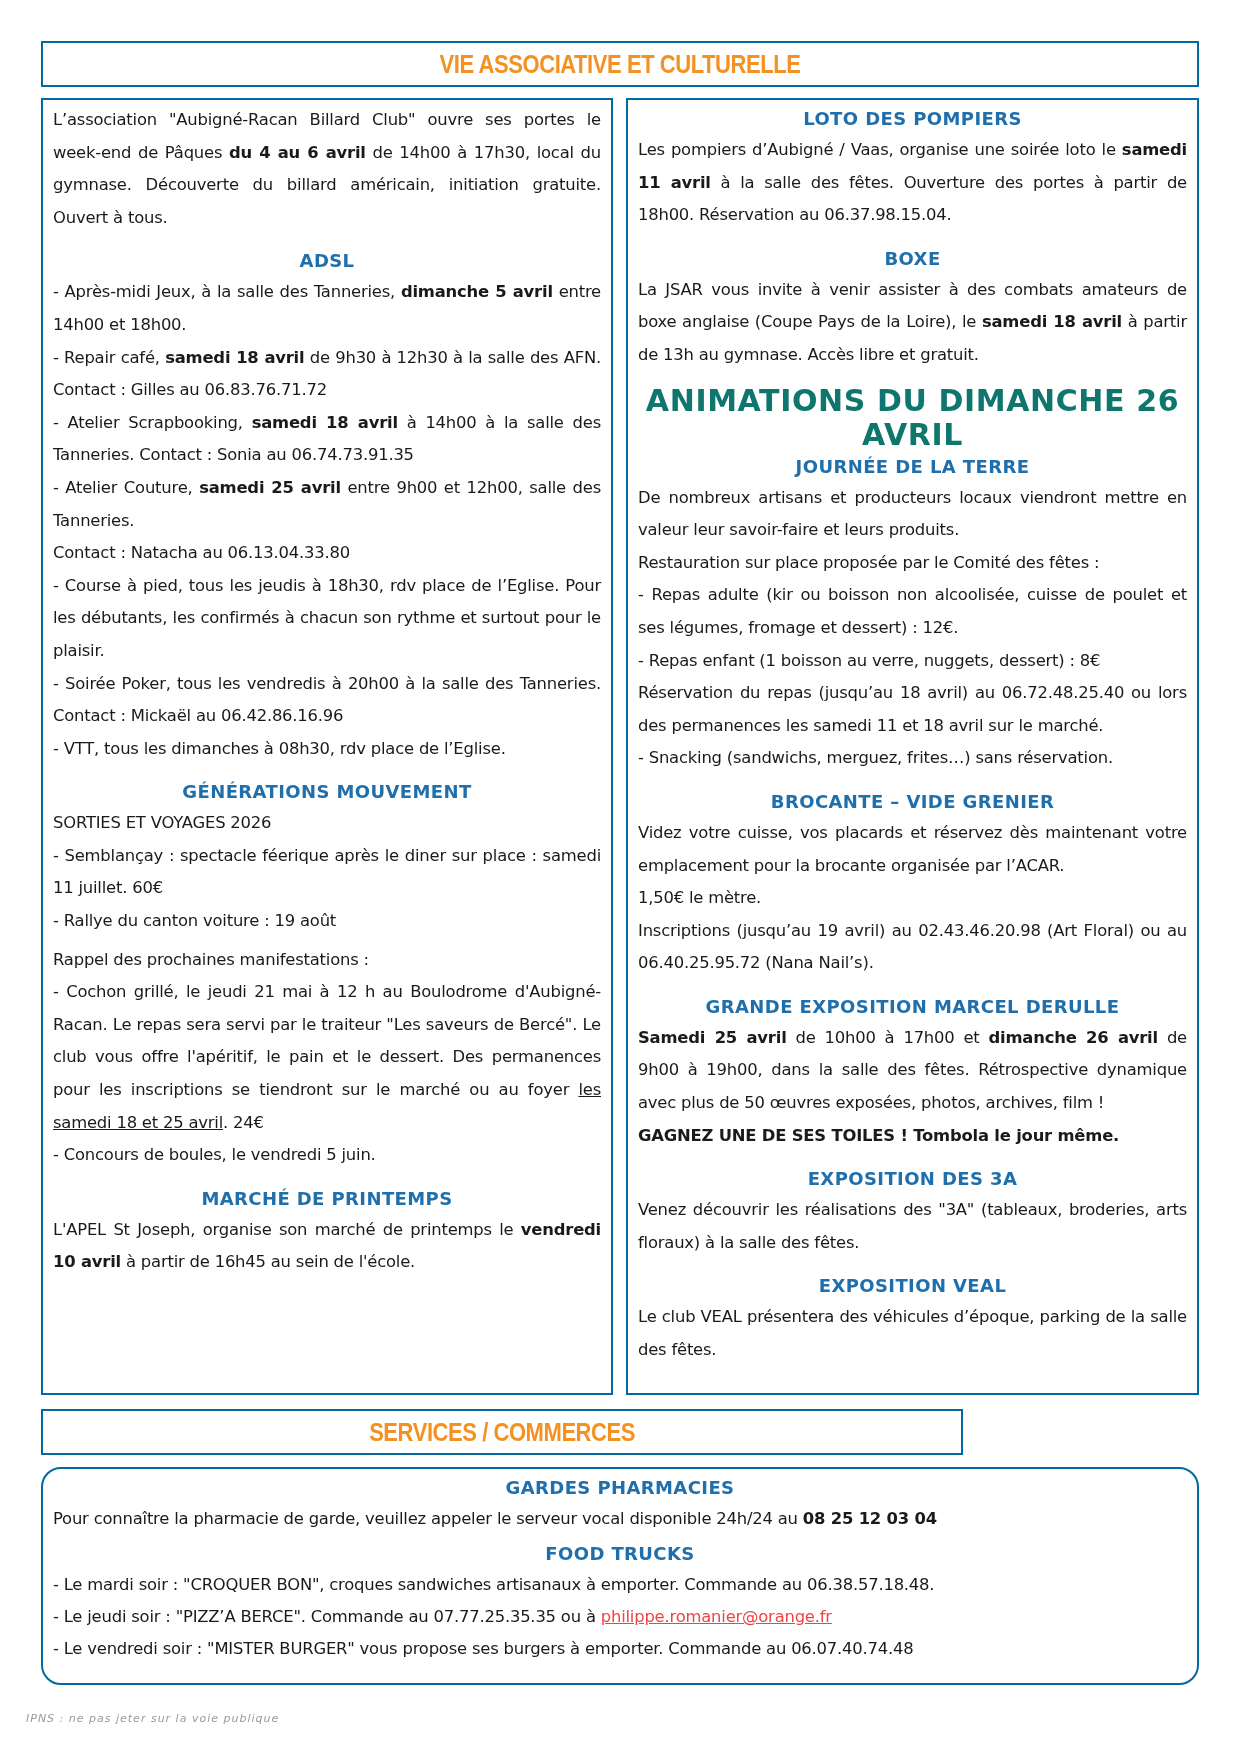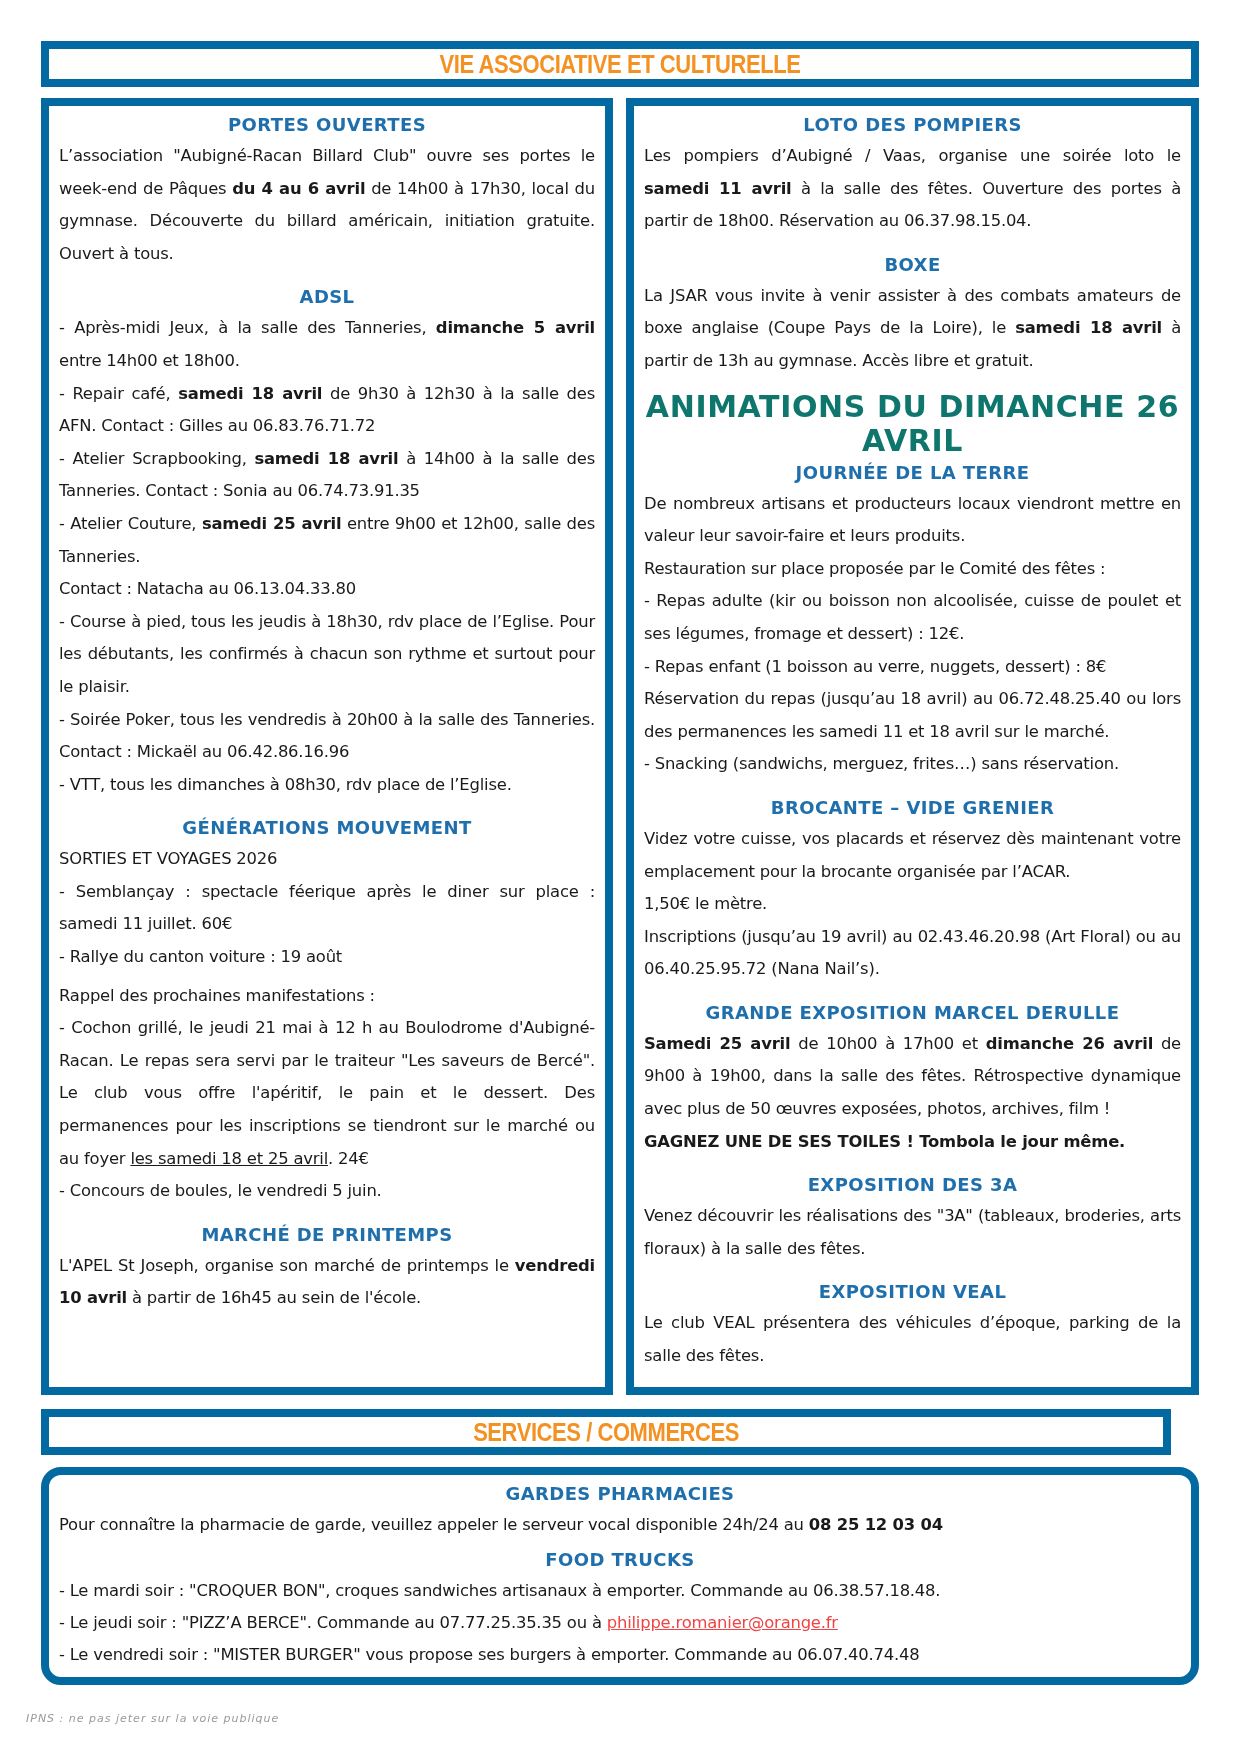--- a/index.html
+++ b/index.html
@@ -1,17 +1,17 @@
 <!DOCTYPE html>
 <html><head>
 <meta charset="utf-8">
 <style>
   html, body { margin: 0; padding: 0; background: #ffffff; }
   body { width: 1240px; height: 1754px; position: relative; font-family: "DejaVu Sans", sans-serif; color: #1a1a1a; }
-  .box { position: absolute; border: 8px solid #0369a1; box-sizing: border-box; background: #fff; }
+  .box { position: absolute; border: 2px solid #0369a1; box-sizing: border-box; background: #fff; }
   .banner { display: flex; align-items: center; justify-content: center; }
   .banner-title { color: #f39222; font-family: "Liberation Sans", sans-serif; font-weight: bold; font-size: 25px; letter-spacing: -0.5px; transform: scaleX(0.88); }
   .col { padding: 4px 10px 0 10px; }
   h2.sec { margin: 0; color: #1f6fad; font-family: "DejaVu Sans", sans-serif; font-weight: bold; font-size: 18px; text-align: center; letter-spacing: 0.4px; line-height: 30px; }
   h2.green { color: #0f766e; font-size: 30px; line-height: 34px; letter-spacing: 0.6px; }
   p.t { margin: 0; font-size: 16.4px; line-height: 32.6px; text-align: justify; letter-spacing: -0.2px; }
   p.t.left { text-align: left; }
   .gap { height: 12px; }
   b { font-weight: bold; }
   u { text-decoration: underline; }
@@ -21,21 +21,20 @@
 </style>
 </head>
 <body>
 
 <div class="box banner" style="left:41px; top:41px; width:1158px; height:46px;">
   <span class="banner-title">VIE ASSOCIATIVE ET CULTURELLE</span>
 </div>
 
 <div class="box col" style="left:41px; top:98px; width:572px; height:1297px;">
   <div>
-    <h2 class="sec">PORTES OUVERTES</h2>
     <p class="t"><span>L’association "Aubigné-Racan Billard Club" ouvre ses portes le week-end de Pâques </span><b>du 4 au 6 avril</b><span> de 14h00 à 17h30, local du gymnase. Découverte du billard américain, initiation gratuite. Ouvert à tous.</span></p>
   </div>
   <div class="gap"></div>
   <div>
     <h2 class="sec">ADSL</h2>
     <p class="t"><span>- Après-midi Jeux, à la salle des Tanneries, </span><b>dimanche 5 avril</b><span> entre 14h00 et 18h00.</span></p>
     <p class="t"><span>- Repair café, </span><b>samedi 18 avril</b><span> de 9h30 à 12h30 à la salle des AFN.  Contact : Gilles au 06.83.76.71.72</span></p>
     <p class="t"><span>- Atelier Scrapbooking, </span><b>samedi 18 avril</b><span> à 14h00 à la salle des Tanneries. Contact : Sonia au 06.74.73.91.35</span></p>
     <p class="t"><span>- Atelier Couture, </span><b>samedi 25 avril</b><span> entre 9h00 et 12h00, salle des Tanneries.</span></p>
     <p class="t left">Contact : Natacha au 06.13.04.33.80</p>
@@ -100,21 +99,21 @@
     <h2 class="sec">EXPOSITION DES 3A</h2>
     <p class="t">Venez découvrir les réalisations des "3A" (tableaux, broderies, arts floraux) à la salle des fêtes.</p>
   </div>
   <div class="gap"></div>
   <div>
     <h2 class="sec">EXPOSITION VEAL</h2>
     <p class="t">Le club VEAL présentera des véhicules d’époque, parking de la salle des fêtes.</p>
   </div>
 </div>
 
-<div class="box banner" style="left:41px; top:1409px; width:1130px; height:46px;">
+<div class="box banner" style="left:41px; top:1409px; width:922px; height:46px;">
   <span class="banner-title">SERVICES / COMMERCES</span>
 </div>
 
 <div class="box col svc" style="left:41px; top:1467px; width:1158px; height:218px;border-radius:20px;">
   <div>
     <h2 class="sec">GARDES PHARMACIES</h2>
     <p class="t"><span>Pour connaître la pharmacie de garde, veuillez appeler le serveur vocal disponible 24h/24 au </span><b>08 25 12 03 04</b></p>
   </div>
   <div style="height:4px"></div>
   <div>

